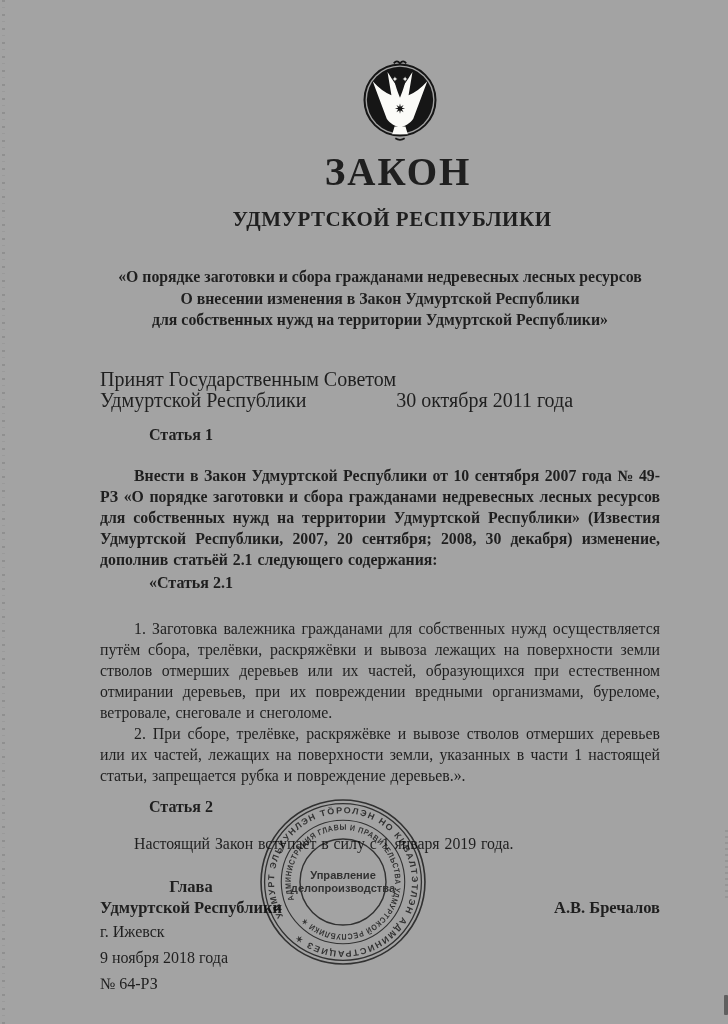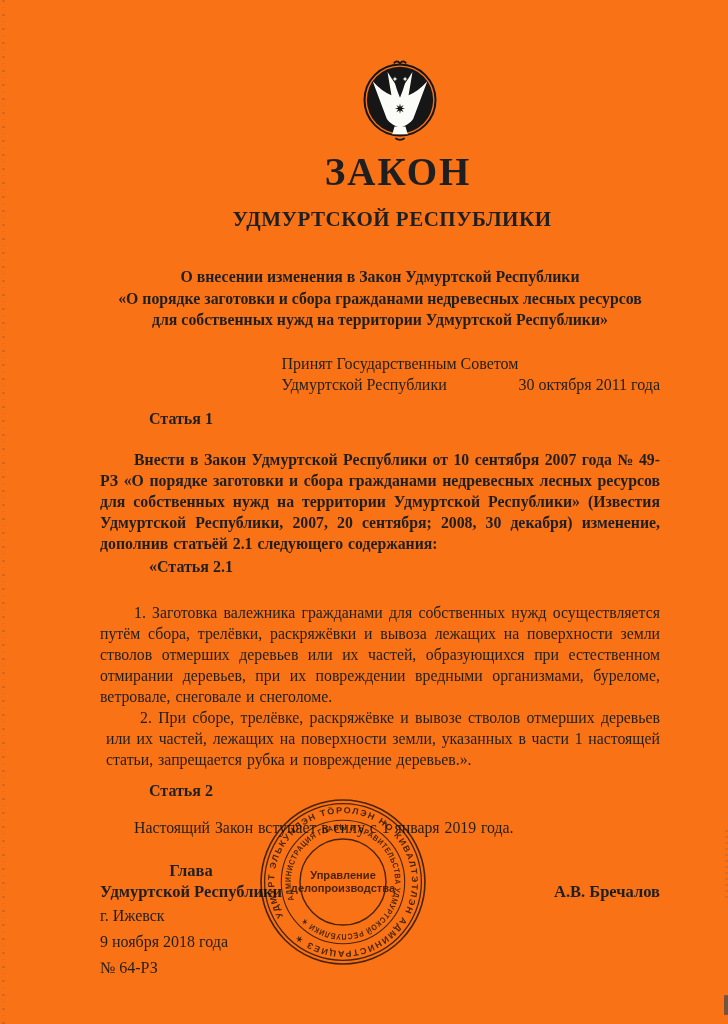--- a/index.html
+++ b/index.html
@@ -1,19 +1,19 @@
 <!DOCTYPE html>
 <html><head>
 <meta charset="utf-8">
 <style>
   html,body{margin:0;padding:0;background:#e8e8e8;}
   .page{
     position:relative;
     width:728px;height:1024px;
-    background:#f97316;
+    background:#a3a3a3;
     overflow:hidden;
     font-family:"Liberation Serif", serif;
     color:#1f1f1f;
   }
   
   .edge-left{
     position:absolute;left:2px;top:0;bottom:0;width:3px;
     background:repeating-linear-gradient(to bottom, rgba(40,40,40,.45) 0 2px, transparent 2px 7px, rgba(60,60,60,.25) 7px 8px, transparent 8px 14px);
     opacity:.35;pointer-events:none;
   }
@@ -38,36 +38,36 @@
   }
   .doc-subtitle{
     margin:12px 0 0;text-align:center;transform:translateX(12px);
     font-size:21px;font-weight:bold;letter-spacing:.5px;line-height:26px;
   }
   .subject{
     margin-top:34px;text-align:center;font-weight:bold;
     font-size:15.8px;line-height:21.5px;
   }
   .adopted-row{
-    margin-top:22px;display:flex;justify-content:flex-end;align-items:flex-end;
-    font-size:16px;line-height:21px;
+    margin-top:38px;display:flex;justify-content:flex-start;align-items:flex-end;
+    font-size:20px;line-height:21px;
   }
   .article-heading{
     margin:15px;font-weight:bold;font-size:16px;line-height:21px;text-indent:34px;
   }
   .h-art1{margin-top:13px;}
   .h-art21{margin-top:2px;}
   .h-art2{margin-top:10px;}
   .para{
     margin:0;font-size:15.8px;line-height:21px;text-indent:34px;
     text-align:justify;word-spacing:.06em;hyphens:none;
   }
   .p-first{margin-top:20px;font-weight:bold;}
   .p-clause1{margin-top:25px;}
-  .p-clause2{margin-top:0;margin-left:6px;}
+  .p-clause2{margin-top:0;}
   .p-enter{margin-top:16px;text-align:left;}
   .sig-row{
     margin-top:22px;display:flex;justify-content:space-between;align-items:flex-end;
     font-weight:bold;font-size:16.5px;line-height:21.5px;
   }
   .sig-title{display:inline-block;text-align:center;}
   .footer-block{
     font-size:16px;line-height:26px;
   }
   .stamp{
@@ -105,22 +105,22 @@
         <polygon transform="translate(56.5,26)" points="0,-3.2 0.9,-0.9 3.2,0 0.9,0.9 0,3.2 -0.9,0.9 -3.2,0 -0.9,-0.9" fill="#fbfbf8"></polygon>
 
         <polygon transform="translate(50,64)" points="0,-6.5 1,-2.4 4.6,-4.6 2.4,-1 6.5,0 2.4,1 4.6,4.6 1,2.4 0,6.5 -1,2.4 -4.6,4.6 -2.4,1 -6.5,0 -2.4,-1 -4.6,-4.6 -1,-2.4" fill="#161616"></polygon>
       </svg>
     </div>
 
     <h1 class="doc-title">ЗАКОН</h1>
     <h2 class="doc-subtitle">УДМУРТСКОЙ РЕСПУБЛИКИ</h2>
 
     <div class="subject">
+      <div>«О порядке заготовки и сбора гражданами недревесных лесных ресурсов</div>
       <div>О внесении изменения в Закон Удмуртской Республики</div>
-      <div>«О порядке заготовки и сбора гражданами недревесных лесных ресурсов</div>
       <div>для собственных нужд на территории Удмуртской Республики»</div>
     </div>
 
     <div class="adopted-row">
       <div>
         <div>Принят Государственным Советом</div>
         <div>Удмуртской Республики</div>
       </div>
       <div>30 октября 2011 года</div>
     </div>

